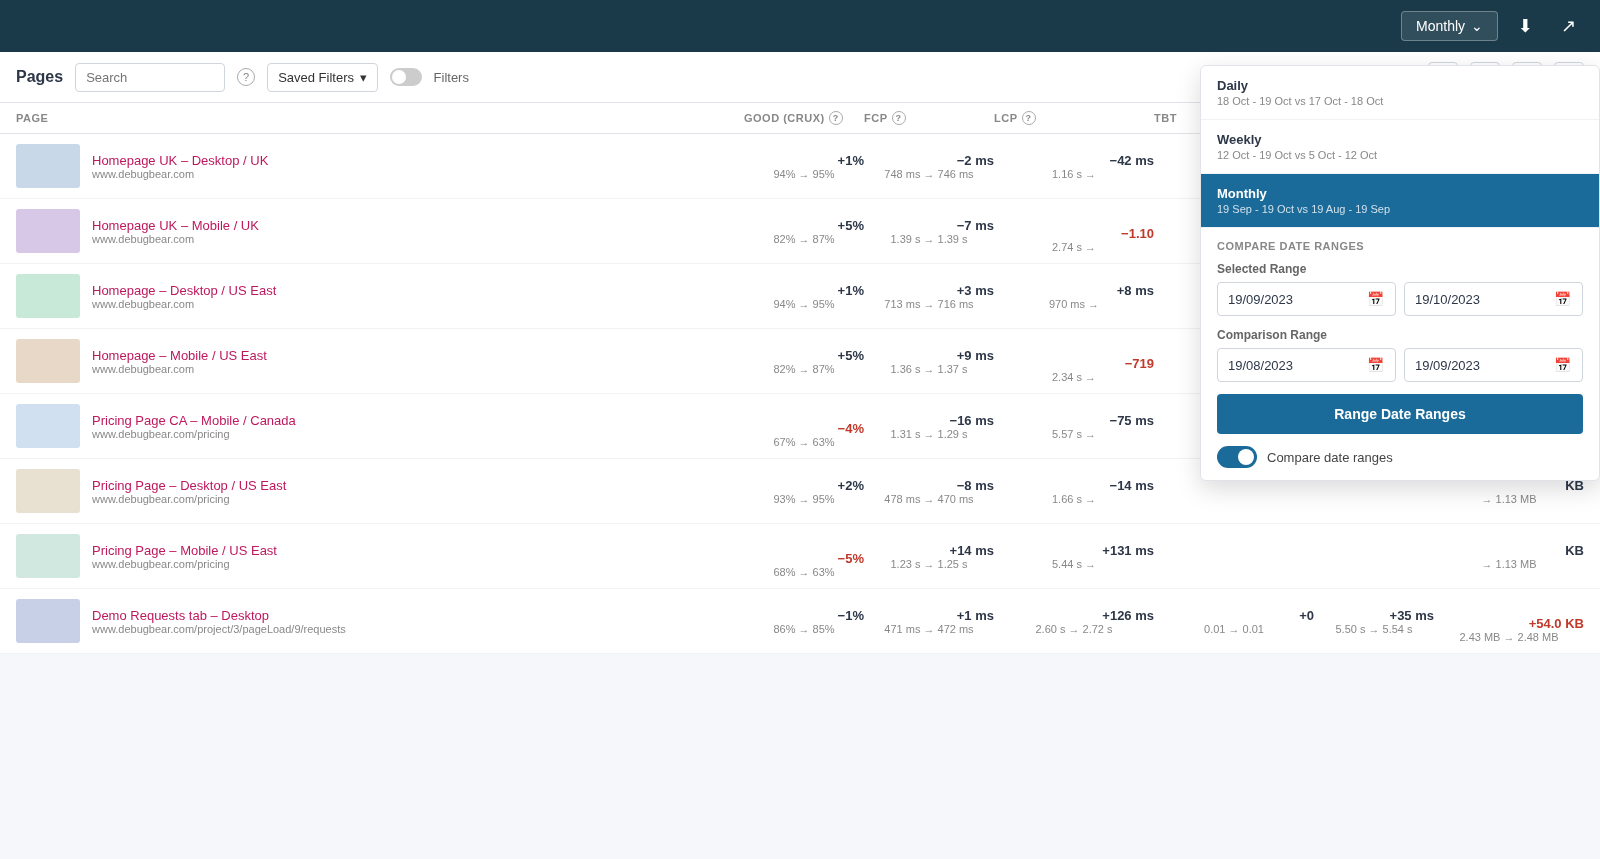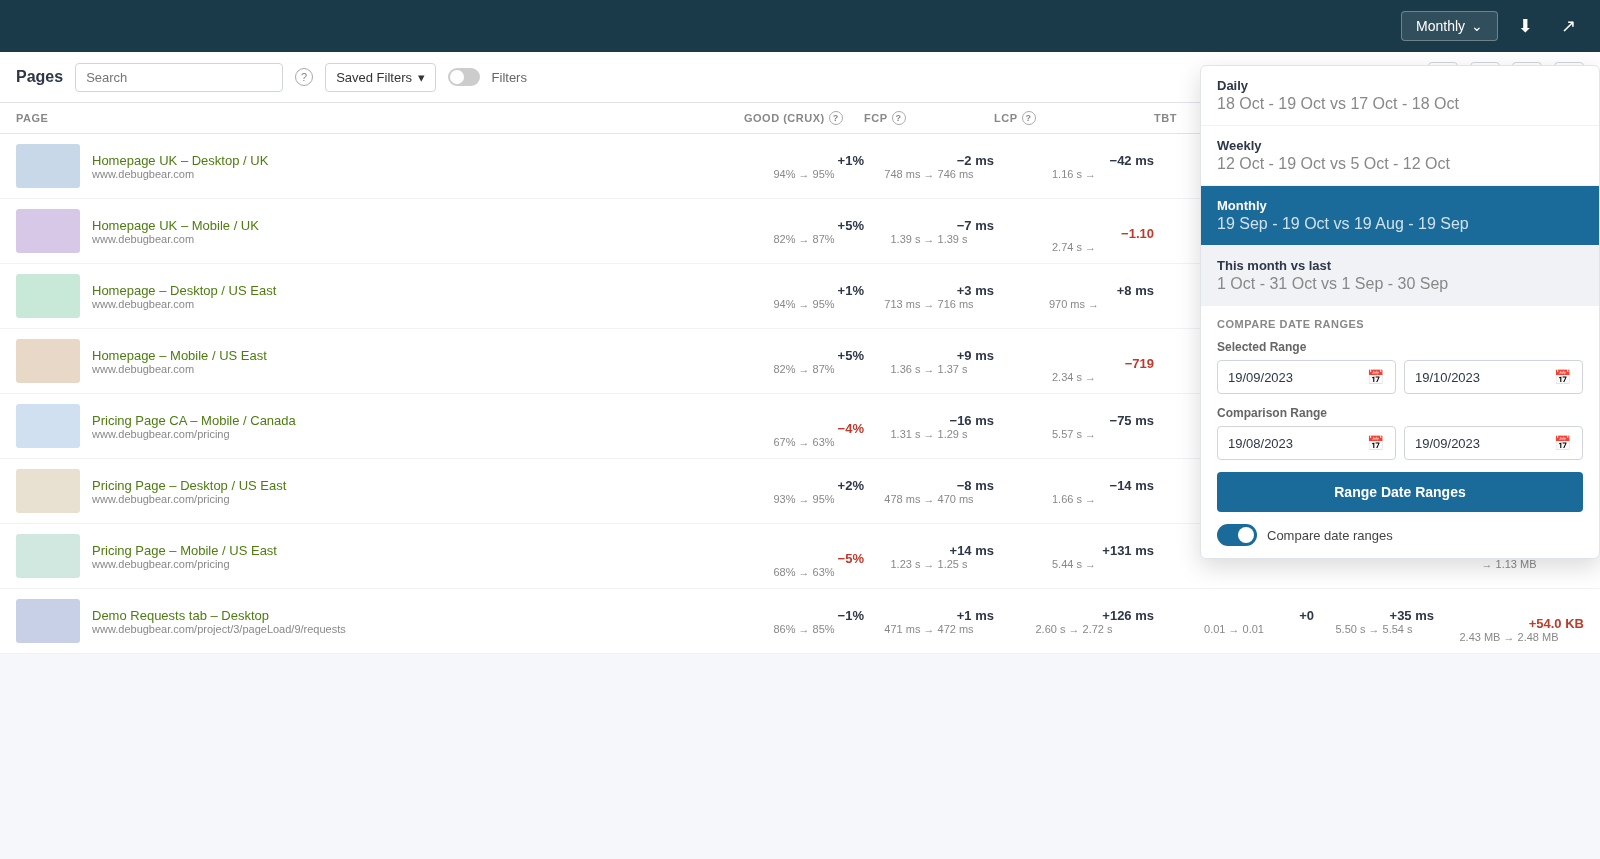--- a/index.html
+++ b/index.html
@@ -50,21 +50,21 @@
       font-size: 16px;
       font-weight: 600;
       color: #2d3748;
     }
 
     .search-input {
       border: 1px solid #d0d5dd;
       border-radius: 4px;
       padding: 6px 10px;
       font-size: 13px;
-      width: 208px;
+      width: 150px;
       color: #888;
     }
 
     .help-icon {
       width: 18px; height: 18px;
       border: 1px solid #aaa;
       border-radius: 50%;
       display: flex; align-items: center; justify-content: center;
       font-size: 11px;
       color: #888;
@@ -157,21 +157,21 @@
     }
 
     .thumb-img {
       width: 100%; height: 100%;
       background: linear-gradient(135deg, #d0d8e8 0%, #b8c5d8 100%);
     }
 
     .page-name {
       font-size: 13px;
       font-weight: 500;
-      color: #4d7c0f;
+      color: #be185d;
       cursor: pointer;
     }
     .page-url { font-size: 11px; color: #888; }
 
     .metric-cell { text-align: right; }
 
     .metric-value { font-size: 13px; font-weight: 600; color: #2d3748; }
     .metric-value.red { color: #c0392b; margin-top: 16px; }
     .metric-sub { font-size: 11px; color: #888; text-align: center; }
 
@@ -194,21 +194,21 @@
       border-bottom: 1px solid #f0f2f5;
     }
     .dropdown-item.active { background: #1a6a9a; }
 
     .dropdown-item-title {
       font-size: 13px;
       font-weight: 600;
       color: #2d3748;
     }
     .dropdown-item.active .dropdown-item-title { color: #fff; }
-    .dropdown-item-sub { font-size: 16px; color: #888; margin-top: 2px; }
+    .dropdown-item-sub { font-size: 11px; color: #888; margin-top: 2px; }
     .dropdown-item.active .dropdown-item-sub { color: rgba(255,255,255,0.8); }
     .dropdown-item.hovered { background: #f0f2f5; }
 
     .compare-section {
       padding: 12px 16px;
     }
 
     .compare-label {
       font-size: 11px;
       font-weight: 700;
@@ -651,24 +651,20 @@
     <div class="dropdown-item-sub">18 Oct - 19 Oct vs 17 Oct - 18 Oct</div>
   </div>
       <div class="dropdown-item">
     <div class="dropdown-item-title">Weekly</div>
     <div class="dropdown-item-sub">12 Oct - 19 Oct vs 5 Oct - 12 Oct</div>
   </div>
       <div class="dropdown-item active">
     <div class="dropdown-item-title">Monthly</div>
     <div class="dropdown-item-sub">19 Sep - 19 Oct vs 19 Aug - 19 Sep</div>
   </div>
-      <div class="dropdown-item hovered">
-    <div class="dropdown-item-title">This month vs last</div>
-    <div class="dropdown-item-sub">1 Oct - 31 Oct vs 1 Sep - 30 Sep</div>
-  </div>
     </div>
   <div class="compare-section">
     <div class="compare-label">COMPARE DATE RANGES</div>
     <div class="range-label">Selected Range</div>
     <div class="date-inputs">
       <div class="date-input">
         <span>19/09/2023</span>
         <span class="cal-icon">📅</span>
       </div>
       <div class="date-input">

